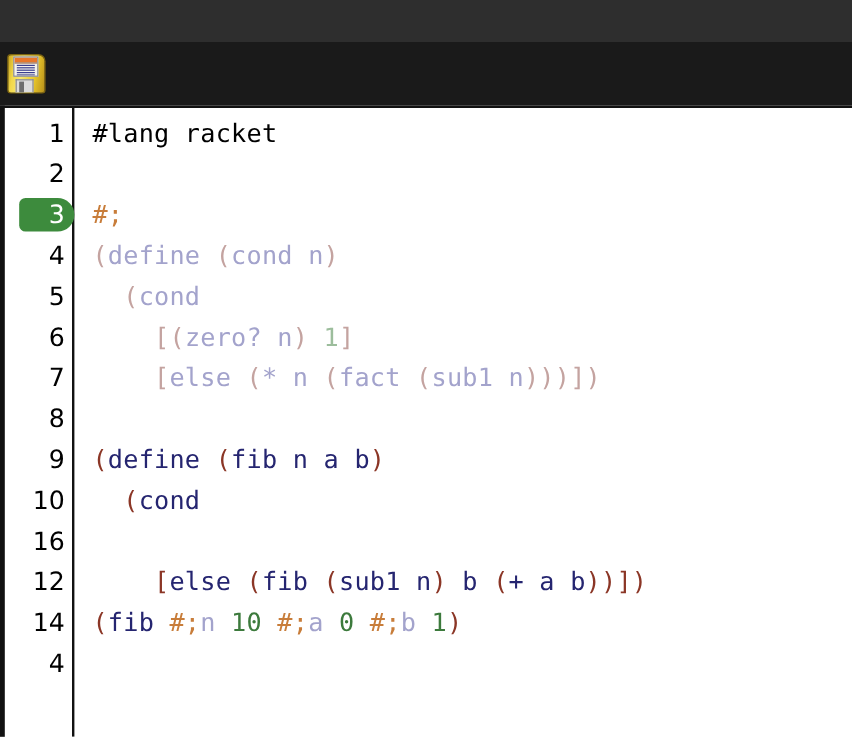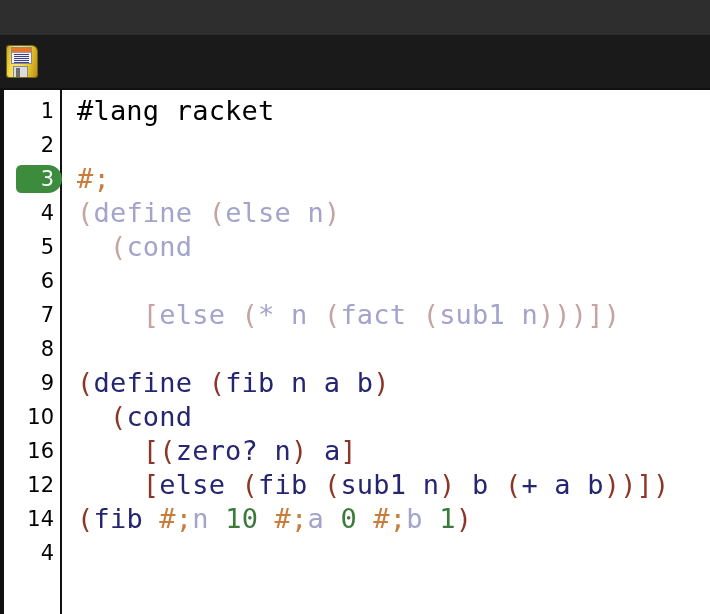--- a/index.html
+++ b/index.html
@@ -140,21 +140,21 @@
     width: 46px; height: 28px;
     background: #3d8b3d;
     border-radius: 6px 16px 16px 6px;
     z-index: 1;
   }
 
   .code-text {
     position: absolute;
     left: 73px; top: 0;
     font-family: "DejaVu Sans Mono", monospace;
-    font-size: 27px;
+    font-size: 21px;
     line-height: 34px;
     letter-spacing: 0.2px;
   }
 
   
   .t-plain  { color: #000000; }
   .t-paren  { color: #8b3626; }
   .t-ident  { color: #252570; }
   .t-num    { color: #3c7a3c; }
   .t-cmark  { color: #c87d3a; }
@@ -185,28 +185,28 @@
     </div>
   </div>
 
   <div class="editor">
     <div class="editor-inner">
       <div class="gutter-rule"></div>
       <div id="code-lines">
           <div class="code-line"><div class="lineno">1</div><div class="code-text"><span class="t-plain">#lang racket</span></div></div>
           <div class="code-line"><div class="lineno">2</div><div class="code-text"></div></div>
           <div class="code-line active"><div class="lineno-badge" style="background: rgb(61, 139, 61);"></div><div class="lineno">3</div><div class="code-text"><span class="t-cmark">#;</span></div></div>
-          <div class="code-line"><div class="lineno">4</div><div class="code-text"><span class="t-cparen">(</span><span class="t-cident">define</span><span class="t-cident"> </span><span class="t-cparen">(</span><span class="t-cident">else n</span><span class="t-cparen">)</span></div></div>
+          <div class="code-line"><div class="lineno">4</div><div class="code-text"><span class="t-cparen">(</span><span class="t-cident">define</span><span class="t-cident"> </span><span class="t-cparen">(</span><span class="t-cident">cond n</span><span class="t-cparen">)</span></div></div>
           <div class="code-line"><div class="lineno">5</div><div class="code-text"><span class="t-cident">  </span><span class="t-cparen">(</span><span class="t-cident">cond</span></div></div>
-          <div class="code-line"><div class="lineno">6</div></div>
+          <div class="code-line"><div class="lineno">6</div><div class="code-text"><span class="t-cident">    </span><span class="t-cparen">[(</span><span class="t-cident">zero? n</span><span class="t-cparen">)</span><span class="t-cident"> </span><span class="t-cnum">1</span><span class="t-cparen">]</span></div></div>
           <div class="code-line"><div class="lineno">7</div><div class="code-text"><span class="t-cident">    </span><span class="t-cparen">[</span><span class="t-cident">else</span><span class="t-cident"> </span><span class="t-cparen">(</span><span class="t-cident">* n</span><span class="t-cident"> </span><span class="t-cparen">(</span><span class="t-cident">fact</span><span class="t-cident"> </span><span class="t-cparen">(</span><span class="t-cident">sub1 n</span><span class="t-cparen">)))])</span></div></div>
           <div class="code-line"><div class="lineno">8</div><div class="code-text"></div></div>
           <div class="code-line"><div class="lineno">9</div><div class="code-text"><span class="t-paren">(</span><span class="t-ident">define</span><span class="t-ident"> </span><span class="t-paren">(</span><span class="t-ident">fib n a b</span><span class="t-paren">)</span></div></div>
           <div class="code-line"><div class="lineno">10</div><div class="code-text"><span class="t-ident">  </span><span class="t-paren">(</span><span class="t-ident">cond</span></div></div>
-          <div class="code-line"><div class="lineno">16</div><div class="code-text"><span class="t-ident">    </span><span class="t-paren">[(</span><span class="t-ident">zero? n</span><span class="t-paren">)</span><span class="t-ident"> </span><span class="t-ident">a</span><span class="t-paren">]</span></div></div>
+          <div class="code-line"><div class="lineno">16</div></div>
           <div class="code-line"><div class="lineno">12</div><div class="code-text"><span class="t-ident">    </span><span class="t-paren">[</span><span class="t-ident">else</span><span class="t-ident"> </span><span class="t-paren">(</span><span class="t-ident">fib</span><span class="t-ident"> </span><span class="t-paren">(</span><span class="t-ident">sub1 n</span><span class="t-paren">)</span><span class="t-ident"> b </span><span class="t-paren">(</span><span class="t-ident">+ a b</span><span class="t-paren">))])</span></div></div>
           <div class="code-line"><div class="lineno">14</div><div class="code-text"><span class="t-paren">(</span><span class="t-ident">fib</span><span class="t-ident"> </span><span class="t-cmark">#;</span><span class="t-cident">n</span><span class="t-ident"> </span><span class="t-num">10</span><span class="t-ident"> </span><span class="t-cmark">#;</span><span class="t-cident">a</span><span class="t-ident"> </span><span class="t-num">0</span><span class="t-ident"> </span><span class="t-cmark">#;</span><span class="t-cident">b</span><span class="t-ident"> </span><span class="t-num">1</span><span class="t-paren">)</span></div></div>
           <div class="code-line"><div class="lineno">4</div><div class="code-text"></div></div>
         </div>
     </div>
   </div>
 
 </div>
 
 </body></html>

